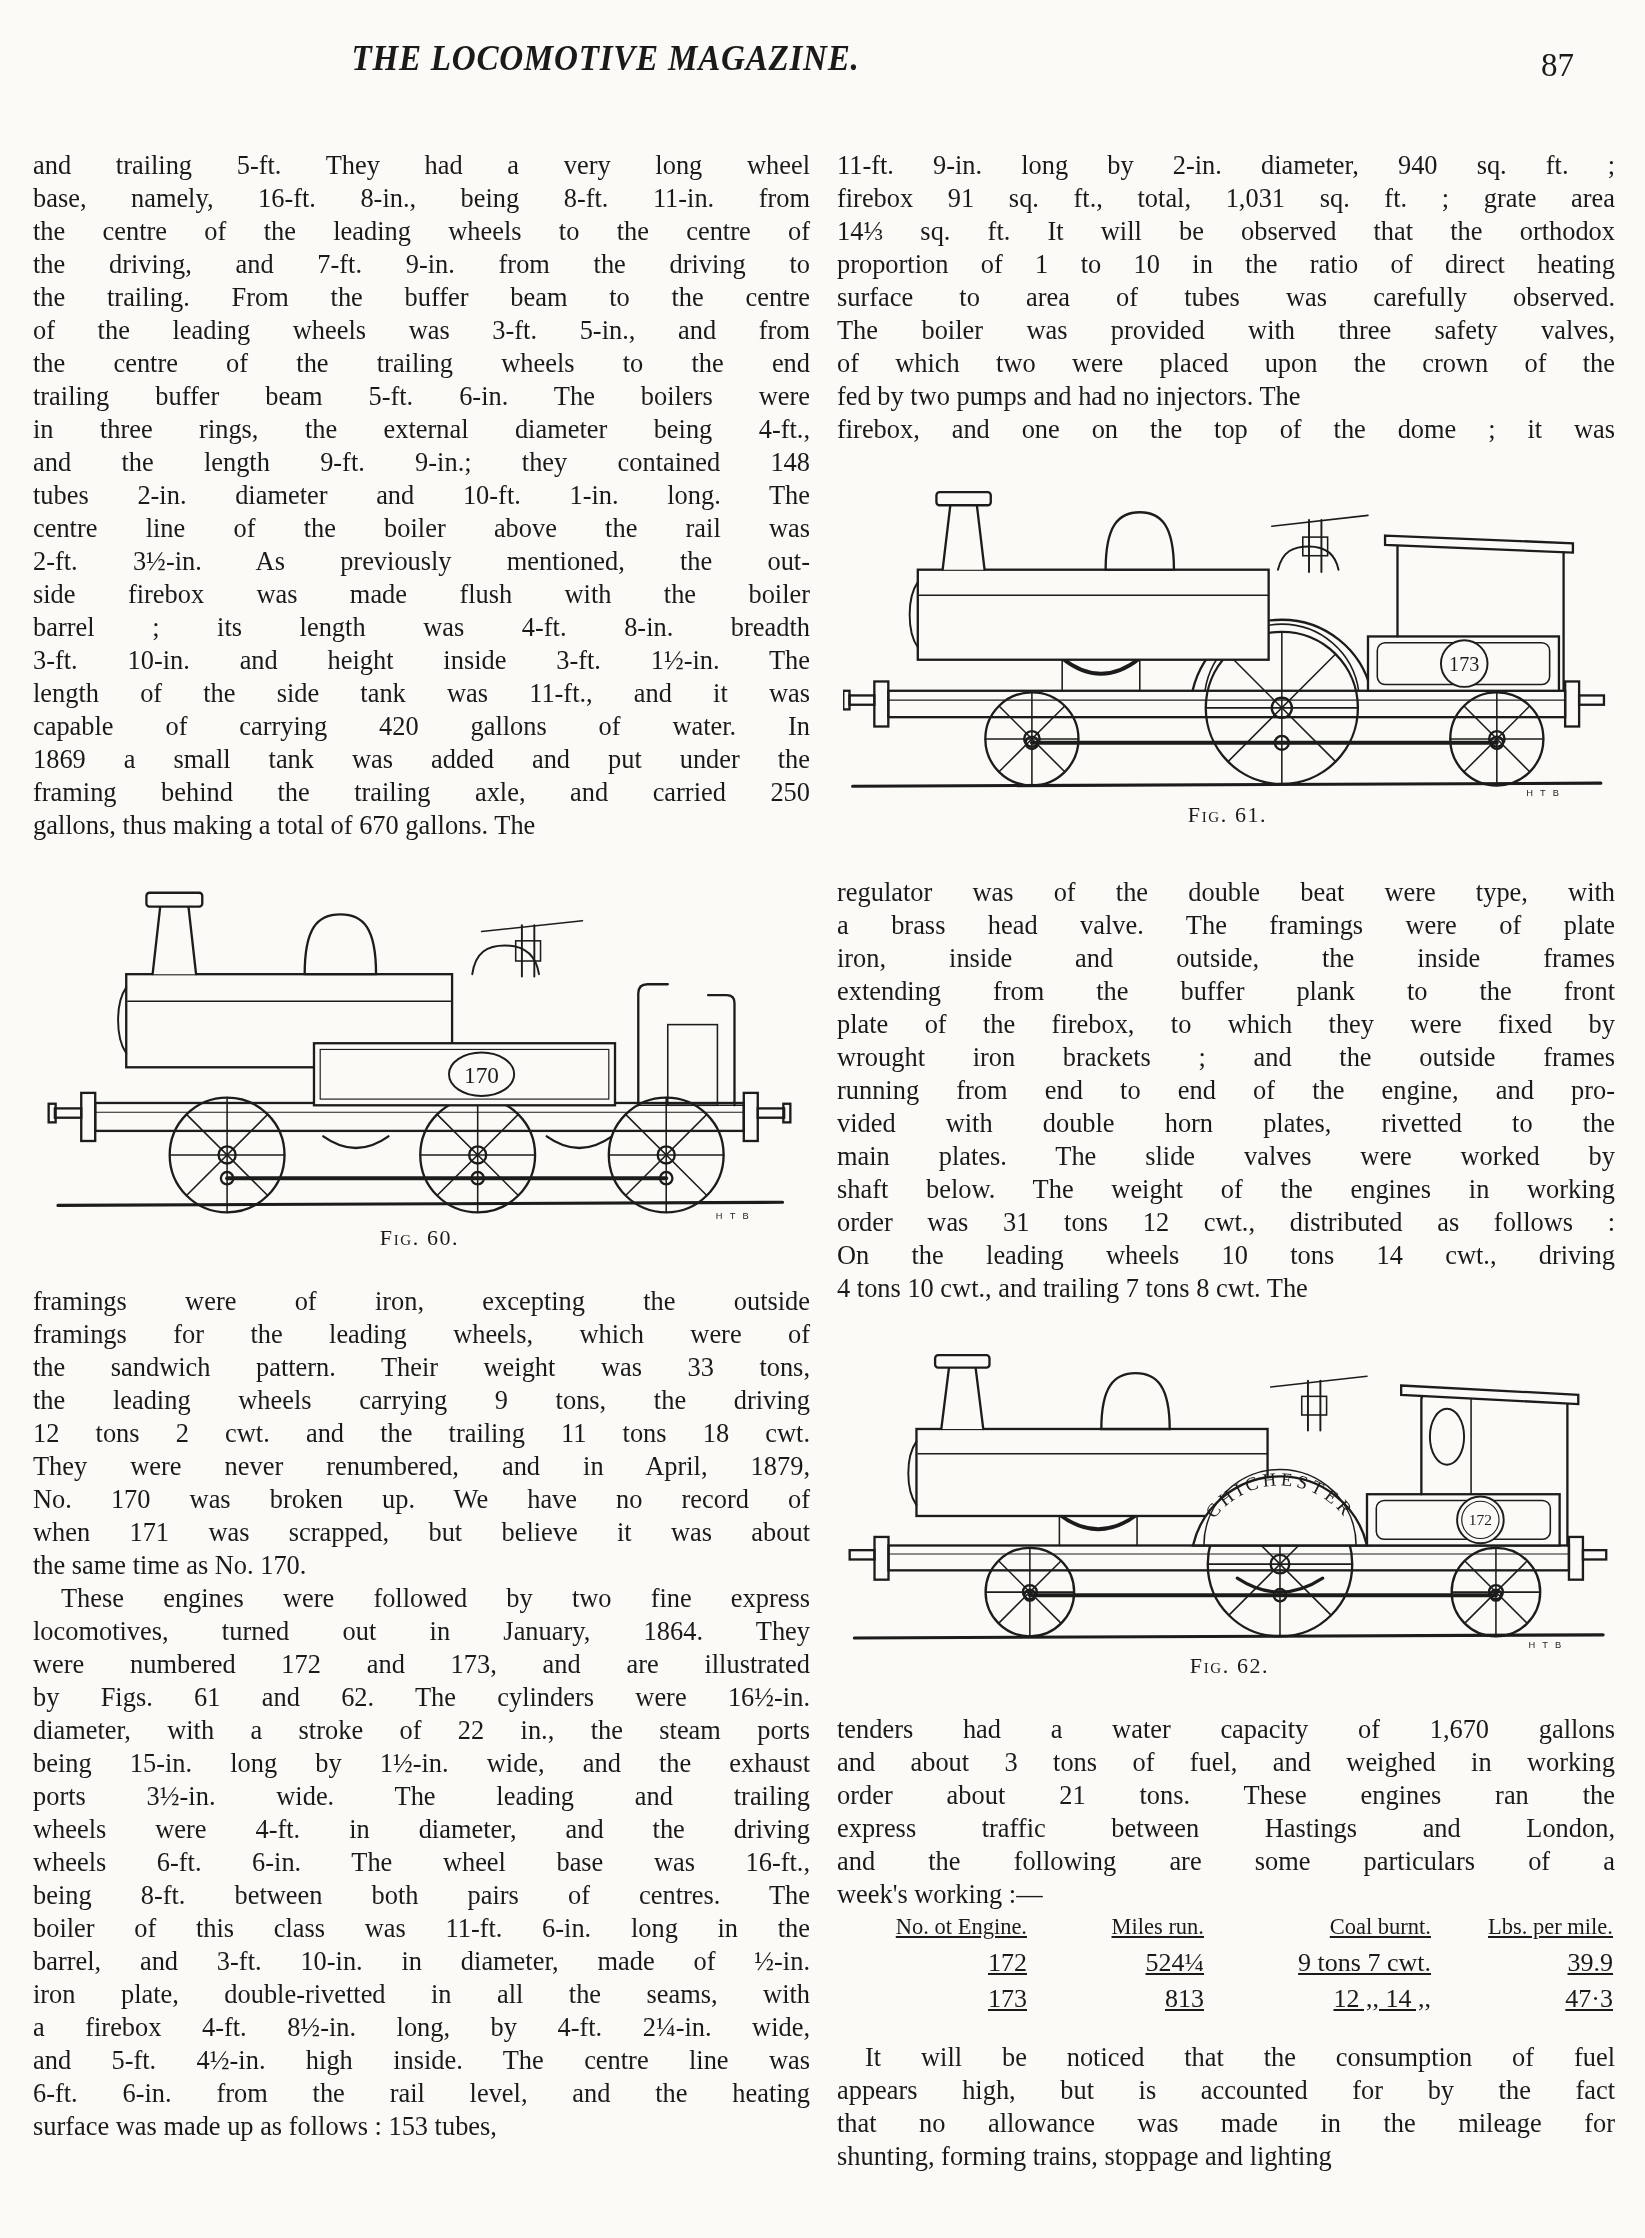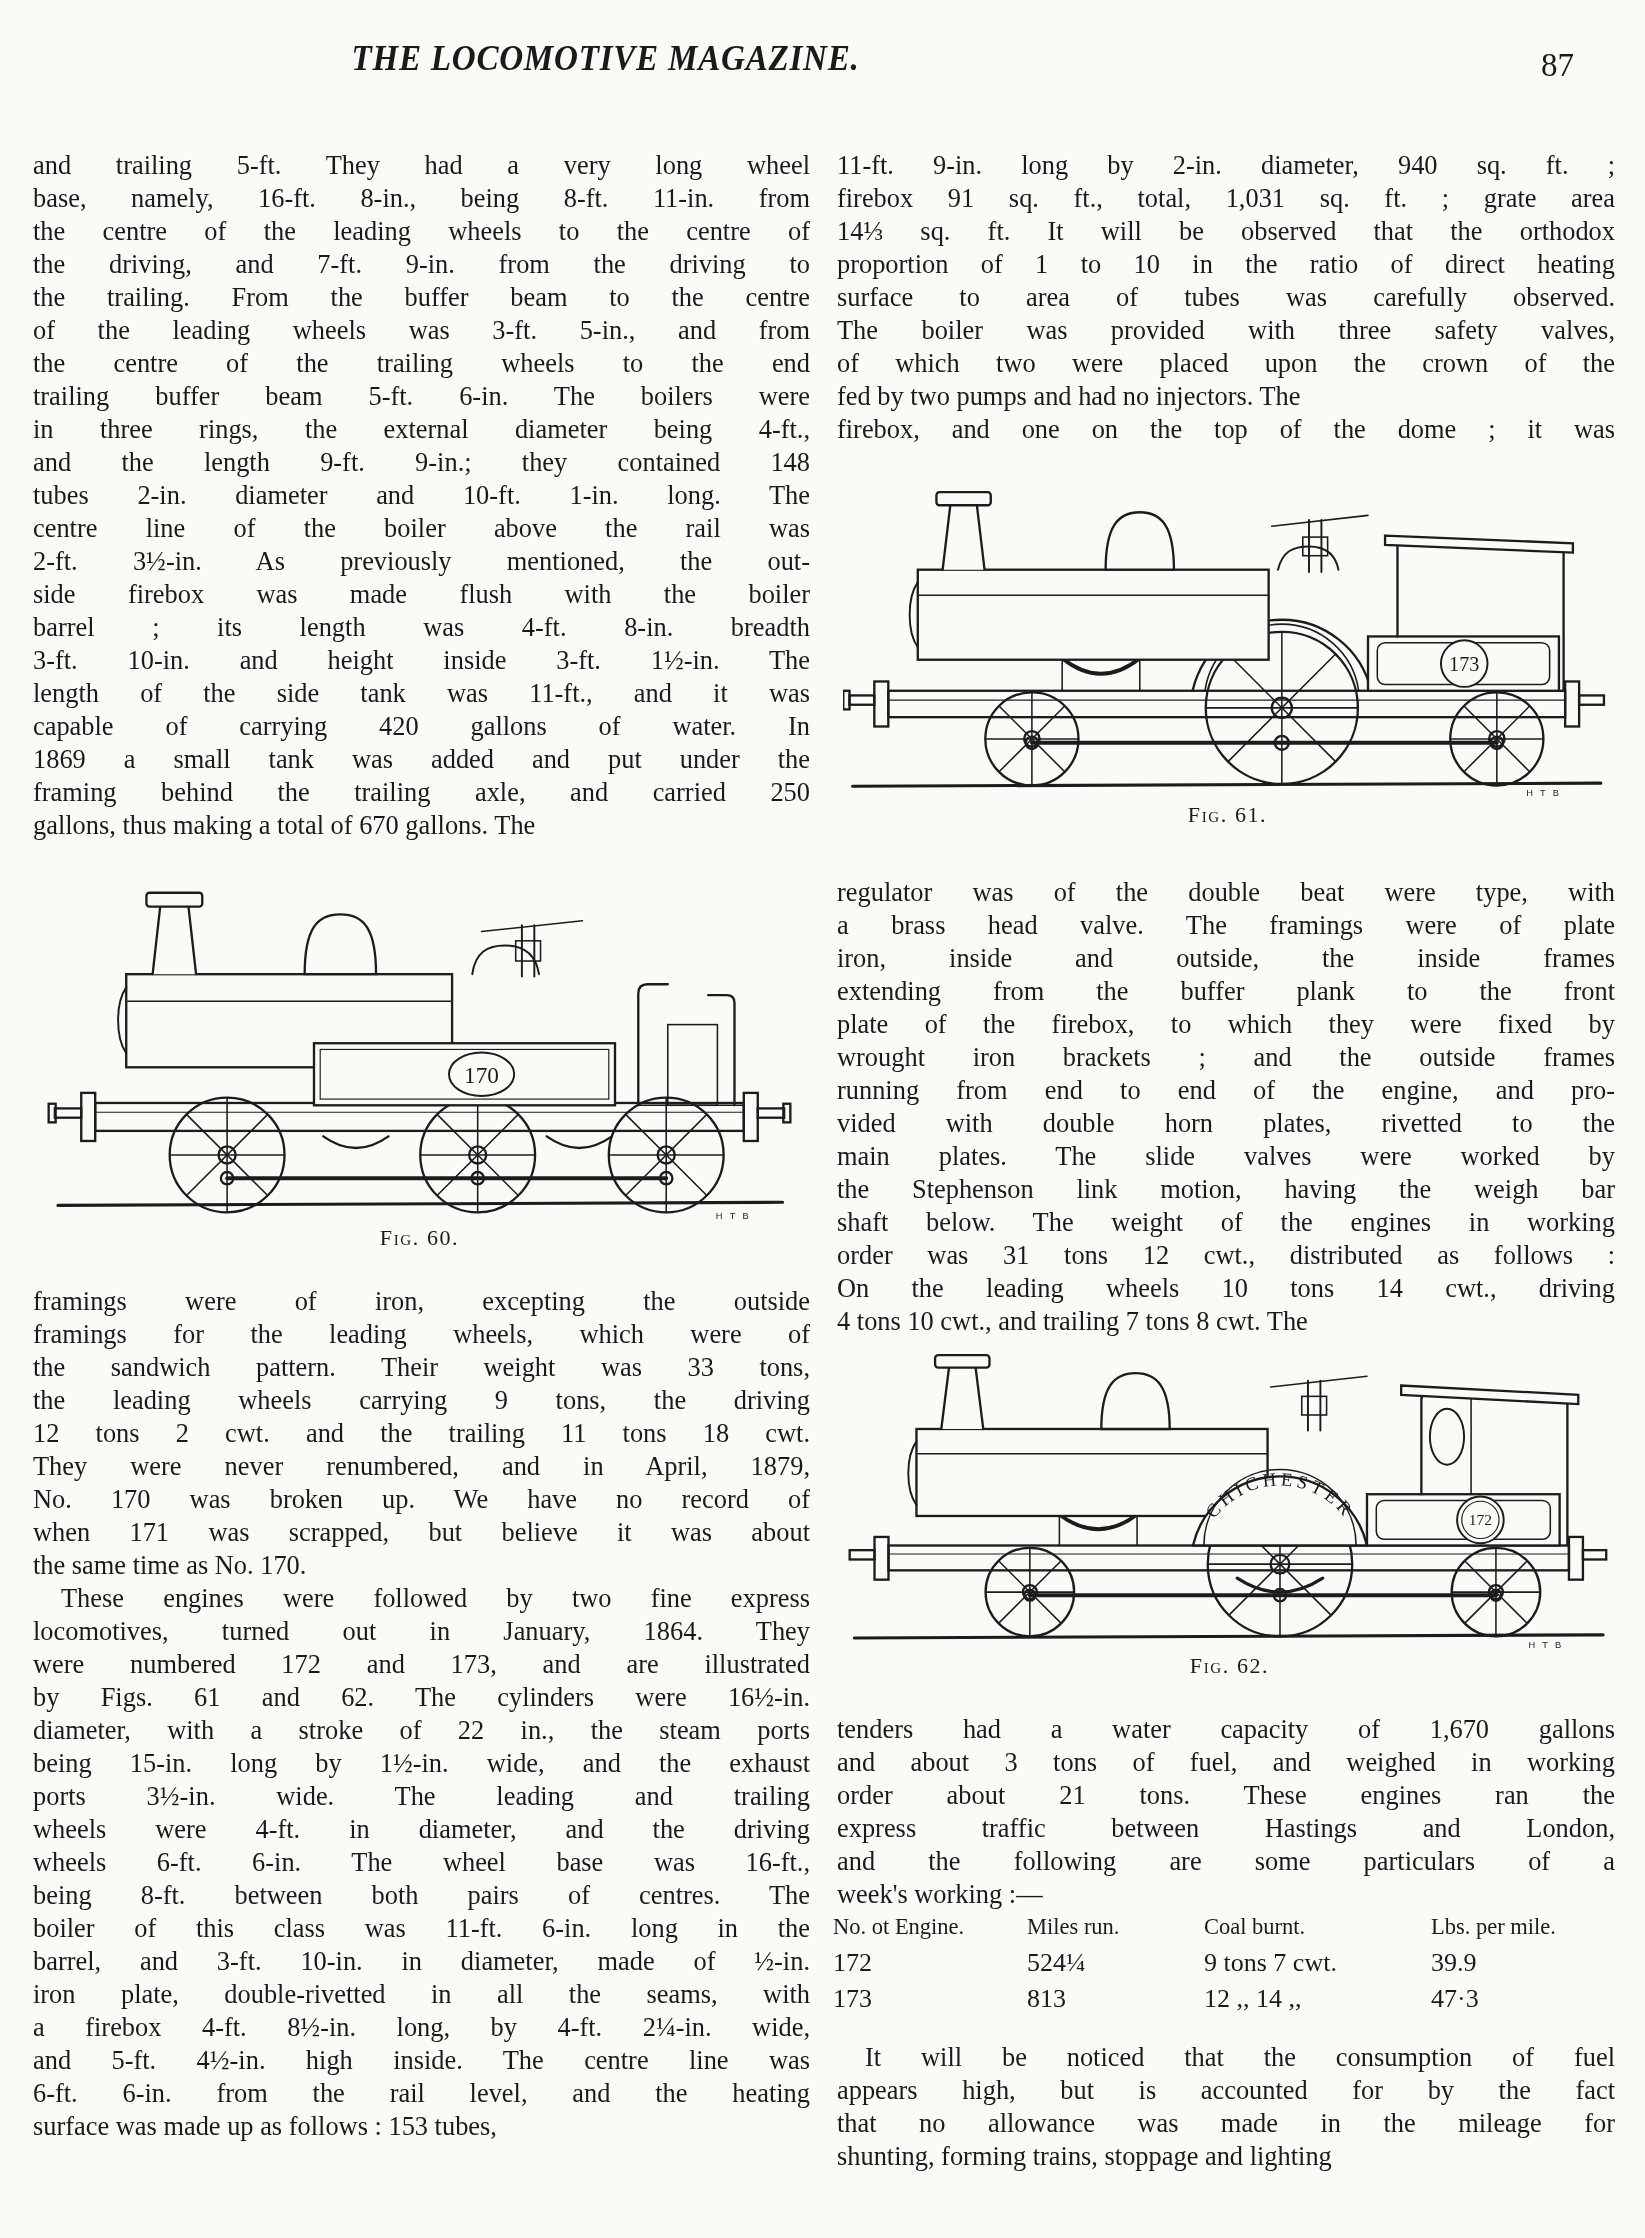--- a/index.html
+++ b/index.html
@@ -16,21 +16,21 @@
   .pagenum{position:absolute;left:1541px;top:47px;font-size:33px;text-align:right;}
   .para{font-size:26.4px;line-height:33px;}
   .tline{text-align:justify;text-align-last:justify;}
   .tline-last{text-align-last:left;}
   .indent-first .tline:first-child{text-indent:28px;}
   .block{position:absolute;}
   .figure{position:absolute;text-align:center;}
   .figcaption{font-variant:small-caps;font-size:22px;margin-top:1px;letter-spacing:1.6px;}
   svg{display:block;}
   .ltable .trow{display:grid;grid-template-columns:194px 177px 227px 182px;height:36px;align-items:center;}
-  .ltable .trow div{text-align:left;}
+  .ltable .trow div{text-align:right;text-decoration:underline;}
   .ltable .thead div{font-size:22.5px;}
   .ltable .tbody div{font-size:26px;}
 </style>
 </head>
 <body>
 
 <div class="masthead">THE LOCOMOTIVE MAGAZINE.</div>
 <div class="pagenum">87</div>
 
 <div class="block para" style="left:33px;top:149px;width:777px;">
@@ -286,21 +286,20 @@
 <div class="block para" style="left:837px;top:876px;width:778px;">
     <div class="tline">regulator was of the double beat were type, with</div>
     <div class="tline">a brass head valve.  The framings were of plate</div>
     <div class="tline">iron, inside and outside, the inside frames</div>
     <div class="tline">extending from the buffer plank to the front</div>
     <div class="tline">plate of the firebox, to which they were fixed by</div>
     <div class="tline">wrought iron brackets ; and the outside frames</div>
     <div class="tline">running from end to end of the engine, and pro-</div>
     <div class="tline">vided with double horn plates, rivetted to the</div>
     <div class="tline">main plates.  The slide valves were worked by</div>
-    <div class="tline">the Stephenson link motion, having the weigh bar</div>
     <div class="tline">shaft below.  The weight of the engines in working</div>
     <div class="tline">order was 31 tons 12 cwt., distributed as follows :</div>
     <div class="tline">On the leading wheels 10 tons 14 cwt., driving</div>
     <div class="tline tline-last">4 tons 10 cwt., and trailing 7 tons 8 cwt.  The</div>
   </div>
 
 <div class="figure" style="left:845px;top:1345px;width:769px;">
   <svg width="769" height="307" viewBox="0 0 990 395">
     <g stroke="#1c1c1c" stroke-width="3" fill="none" stroke-linecap="round">
       <line x1="12" y1="377" x2="976" y2="373" stroke-width="4"></line>

